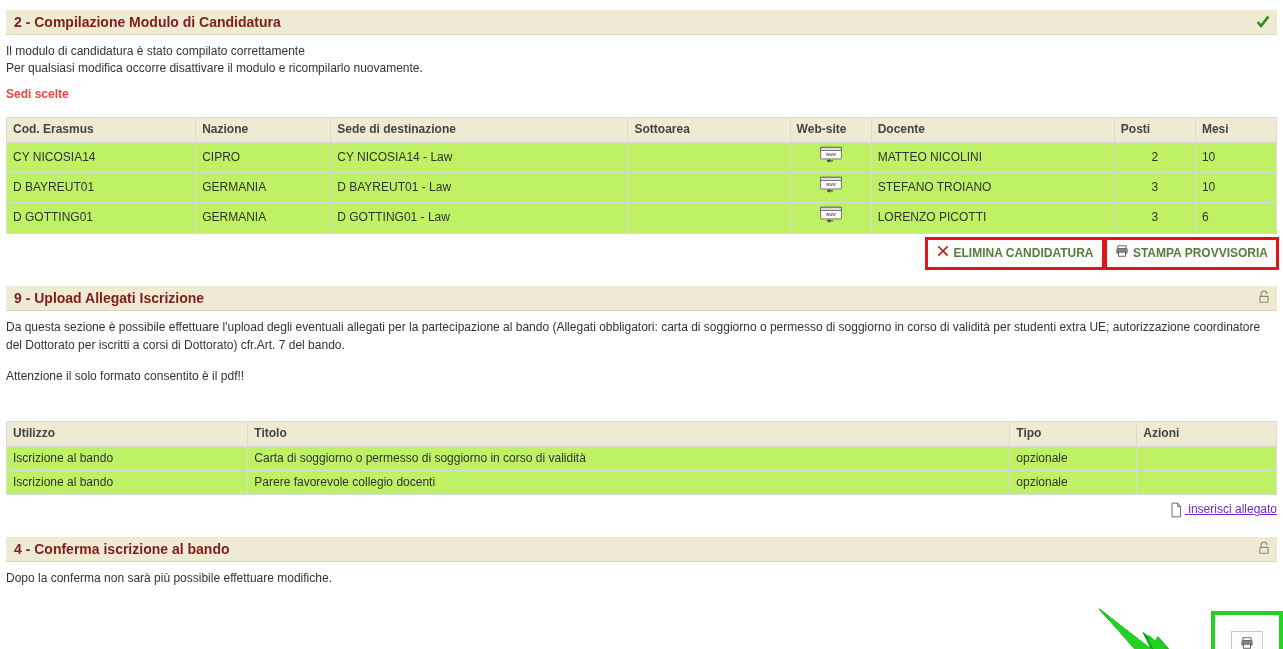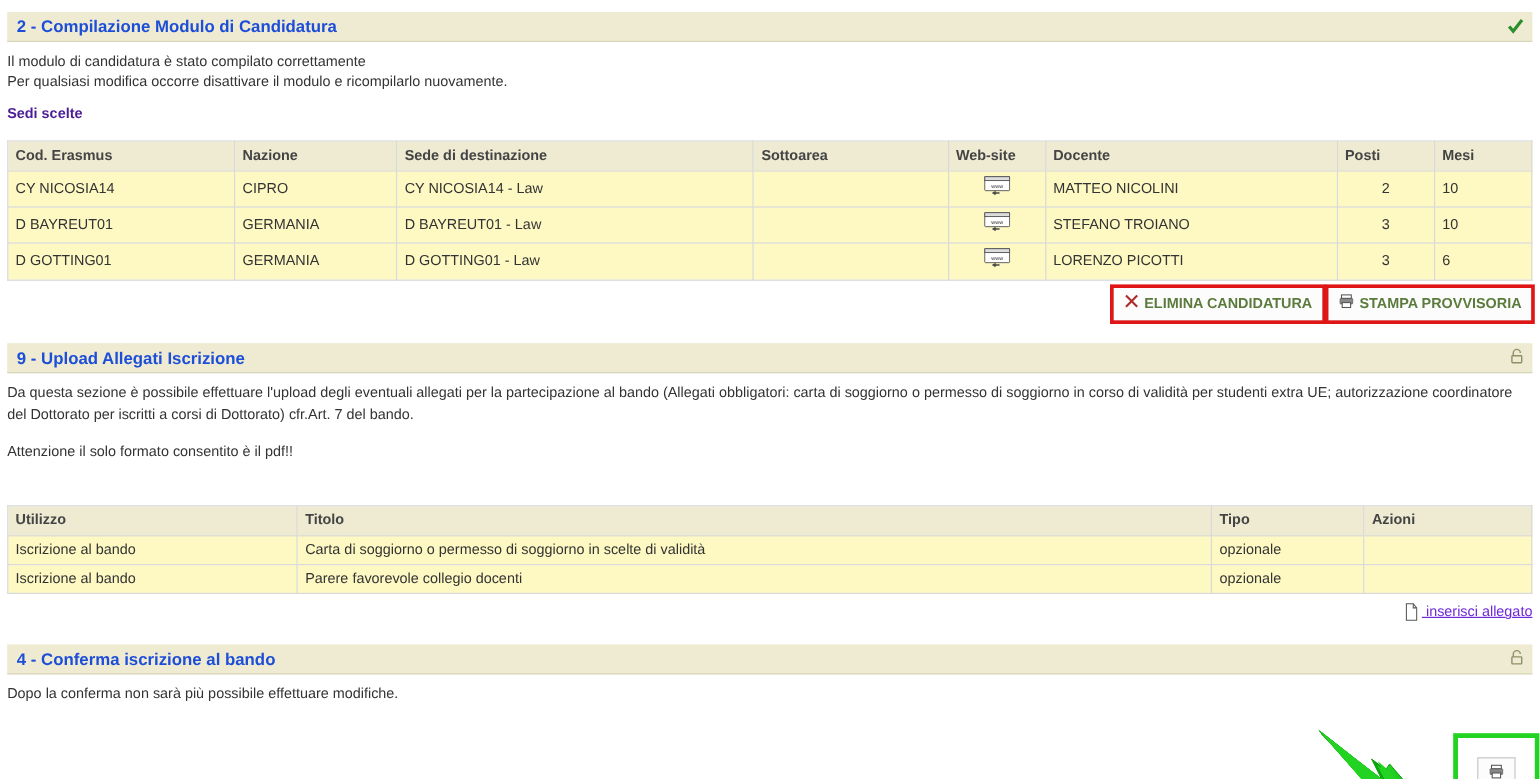--- a/index.html
+++ b/index.html
@@ -15,35 +15,35 @@
     background: #eeebd2;
     padding: 4px 8px;
     margin: 4px 0;
     position: relative;
     border-bottom: 1px solid #d8d6b8;
   }
   .section-header h3 {
     margin: 0;
     font-size: 14px;
     font-weight: bold;
-    color: #1d4ed8;
+    color: #7f1d1d;
   }
   .section-header .icon-right {
     position: absolute;
     right: 6px;
     top: 4px;
   }
   .section-body {
     padding: 4px 0 14px 0;
     color: #333;
     line-height: 1.45;
   }
   .subheading {
     font-weight: bold;
-    color: #4c1d95;
+    color: #ef4444;
     margin: 8px 0 11px 0;
     display: block;
   }
   table {
     width: 100%;
     border-collapse: collapse;
     margin-top: 14px;
     font-size: 12px;
   }
   th, td {
@@ -51,21 +51,21 @@
     padding: 3px 6px;
     text-align: left;
     vertical-align: middle;
   }
   th {
     background: #eeebd2;
     font-weight: bold;
     color: #444;
   }
   td {
-    background: #fef9c3;
+    background: #bef264;
     color: #333;
   }
   .col-center { text-align: center; }
   .web-icon {
     display:inline-block;
   }
   .svg-www { width:22px; height:18px; }
   .action-bar {
     text-align: right;
     margin-top: 5px;
@@ -243,21 +243,21 @@
       <tr>
         <th style="width:19%">Utilizzo</th>
         <th style="width:60%">Titolo</th>
         <th style="width:10%">Tipo</th>
         <th style="width:11%">Azioni</th>
       </tr>
     </thead>
     <tbody id="allegati-body">
         <tr>
     <td>Iscrizione al bando</td>
-    <td>Carta di soggiorno o permesso di soggiorno in scelte di validità</td>
+    <td>Carta di soggiorno o permesso di soggiorno in corso di validità</td>
     <td>opzionale</td>
     <td></td>
         </tr>
         <tr>
     <td>Iscrizione al bando</td>
     <td>Parere favorevole collegio docenti</td>
     <td>opzionale</td>
     <td></td>
         </tr>
       </tbody>

